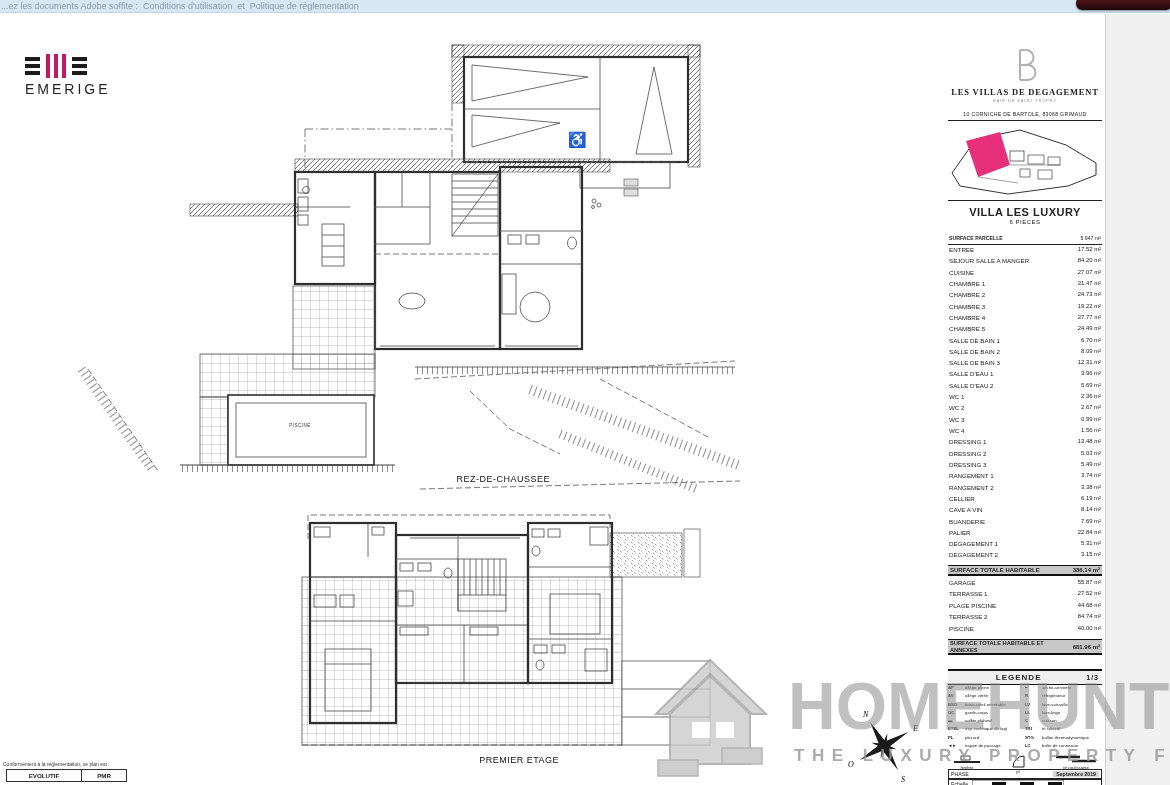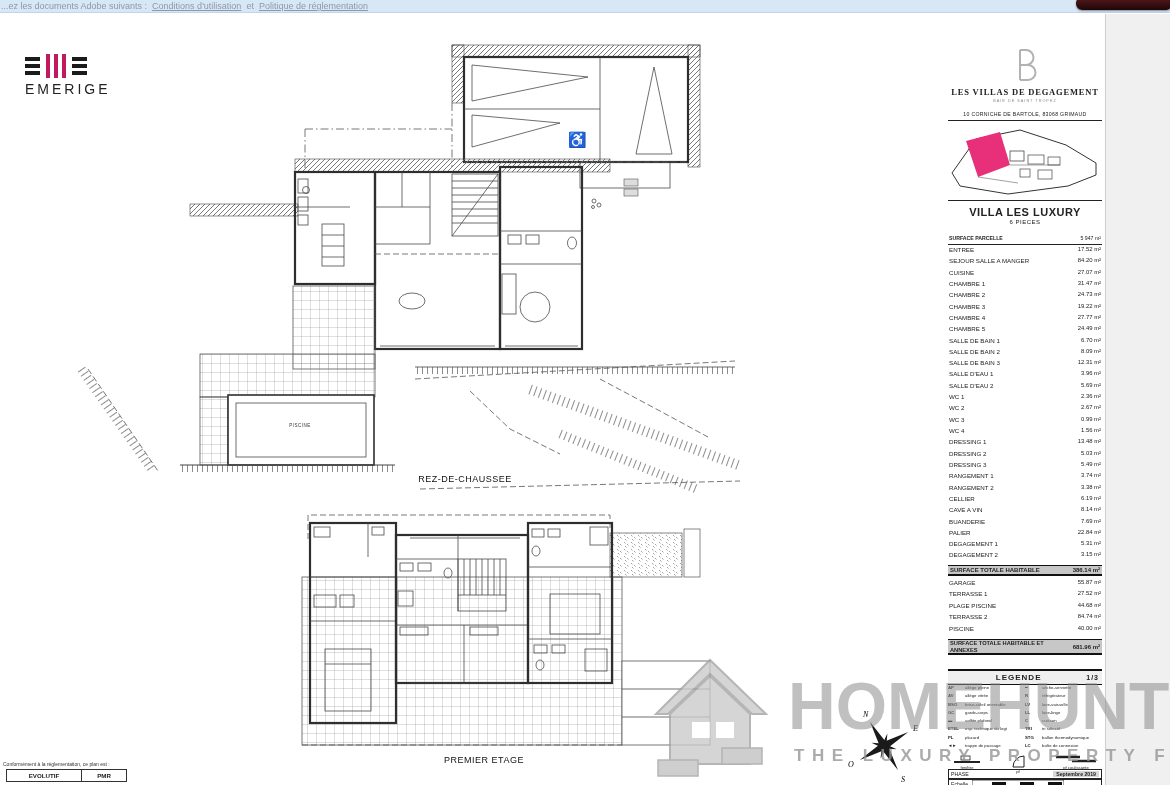--- a/index.html
+++ b/index.html
@@ -3,41 +3,41 @@
 <meta charset="utf-8">
 <style>
   html,body{margin:0;padding:0;}
   body{width:1170px;height:785px;position:relative;overflow:hidden;background:#ffffff;
        font-family:"Liberation Sans",sans-serif;color:#222;}
 
   
   .topbar{position:absolute;top:0;left:0;width:1170px;height:13px;background:#d8e7f6;
           border-bottom:1px solid #c3d5e8;display:flex;align-items:center;gap:5px;
           font-size:9px;color:#8c99ab;padding-left:1px;box-sizing:border-box;}
-  .topbar .lnk{text-decoration:underline;cursor:pointer;}
+  .topbar .lnk{cursor:pointer;}
   .darkbtn{position:absolute;top:-3px;left:1076px;width:96px;height:13px;border-radius:6px;
            background:linear-gradient(180deg,#5a191c,#1d0709);box-shadow:0 1px 2px rgba(0,0,0,.4);z-index:70;}
 
   .page{position:absolute;top:14px;left:0;width:943px;height:771px;background:#fff;}
   .outside{position:absolute;top:14px;left:1105px;width:65px;height:771px;background:#f0f0f0;border-left:1px solid #cfcfcf;}
 
   
   .emerige{position:absolute;left:25px;top:40px;}
   .em-bars{display:flex;align-items:center;}
   .em-h{display:flex;flex-direction:column;gap:3.5px;}
   .em-h i{display:block;width:15px;height:3.5px;background:#1b1b1b;}
   .em-v{display:flex;gap:4px;margin:0 6px;}
   .em-v i{display:block;width:4px;height:24px;background:#c0195f;}
   .em-name{margin-top:3px;font-size:14px;letter-spacing:3px;color:#222;}
 
   
   .plan{position:absolute;}
   #gf{left:40px;top:25px;}
   #ff{left:280px;top:485px;}
-  .plan-label{position:absolute;font-size:9px;color:#111;letter-spacing:.5px;text-align:center;}
+  .plan-label{position:absolute;font-size:9px;color:#111;letter-spacing:.5px;text-align:right;}
   #gf-label{left:380px;top:460px;width:170px;}
   #ff-label{left:409px;top:741px;width:150px;}
   #pool-label{left:260px;top:409px;width:80px;font-size:4.5px;color:#333;text-align:center;}
   svg .wall{fill:none;stroke:#2e2e2e;stroke-width:2.2;}
   svg .thin{fill:none;stroke:#4a4a4a;stroke-width:.8;}
   svg .dash{fill:none;stroke:#555;stroke-width:.8;stroke-dasharray:6 3;}
   svg .dashdot{fill:none;stroke:#555;stroke-width:.8;stroke-dasharray:8 3 1.5 3;}
 
   
   .compass{position:absolute;left:843px;top:690px;z-index:10;}
@@ -98,21 +98,21 @@
   .wm{position:absolute;left:648px;top:652px;width:522px;height:133px;pointer-events:none;z-index:50;}
   .wm-text{position:absolute;left:140px;top:16px;font-size:66px;font-weight:bold;
            color:rgba(140,140,140,.55);letter-spacing:0px;white-space:nowrap;}
   .wm-tag{position:absolute;left:146px;top:94px;font-size:17px;letter-spacing:7.5px;
           color:rgba(150,150,150,.8);white-space:nowrap;font-weight:bold;}
 </style>
 </head>
 <body>
 
 <div class="topbar">
-  <span>...ez les documents Adobe suivants :</span>
+  <span>...ez les documents Adobe soffite :</span>
   <span class="lnk">Conditions d'utilisation</span>
   <span>et</span>
   <span class="lnk">Politique de réglementation</span>
 </div>
 <div class="darkbtn"></div>
 
 <div class="page">
 
   <div class="emerige">
     <div class="em-bars">

